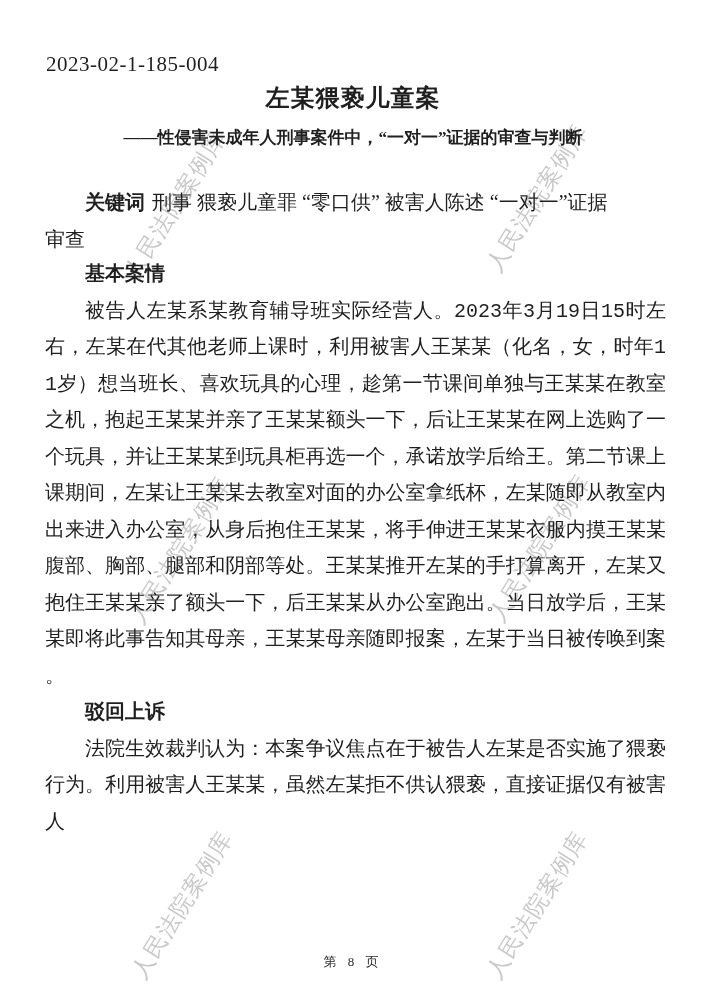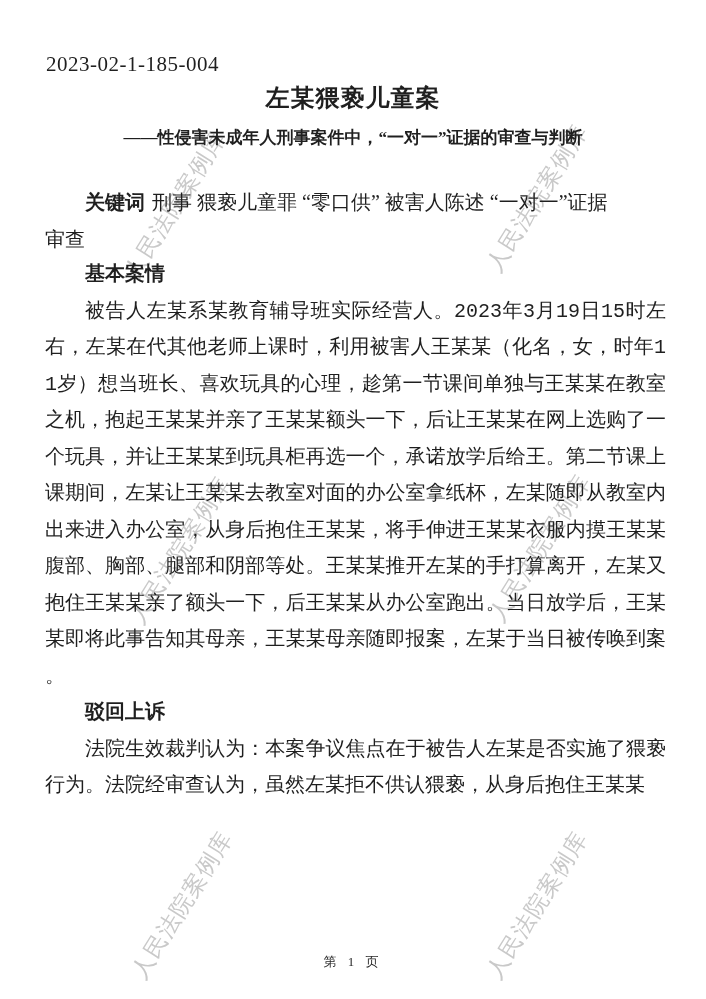--- a/index.html
+++ b/index.html
@@ -116,19 +116,19 @@
     <p class="kw"><span class="kw-label">关键词</span><span class="kw-text">刑事 猥亵儿童罪 “零口供” 被害人陈述 “一对一”证据
 审查</span></p>
 
     <h2>基本案情</h2>
 
     <p class="para">被告人左某系某教育辅导班实际经营人。2023年3月19日15时左右，左某在代其他老师上课时，利用被害人王某某（化名，女，时年11岁）想当班长、喜欢玩具的心理，趁第一节课间单独与王某某在教室之机，抱起王某某并亲了王某某额头一下，后让王某某在网上选购了一个玩具，并让王某某到玩具柜再选一个，承诺放学后给王。第二节课上课期间，左某让王某某去教室对面的办公室拿纸杯，左某随即从教室内出来进入办公室，从身后抱住王某某，将手伸进王某某衣服内摸王某某腹部、胸部、腿部和阴部等处。王某某推开左某的手打算离开，左某又抱住王某某亲了额头一下，后王某某从办公室跑出。当日放学后，王某某即将此事告知其母亲，王某某母亲随即报案，左某于当日被传唤到案。</p>
 
 
     <h2>驳回上诉</h2>
 
-    <p class="para">法院生效裁判认为：本案争议焦点在于被告人左某是否实施了猥亵行为。法院经审查认为，虽然左某拒不供认猥亵，从身后抱住王某某</p>
+    <p class="para">法院生效裁判认为：本案争议焦点在于被告人左某是否实施了猥亵行为。利用被害人王某某，虽然左某拒不供认猥亵，直接证据仅有被害人</p>
 
   </div>
 
-  <div class="footer">第 1 页</div>
+  <div class="footer">第 8 页</div>
 
 </div>
 
 </body></html>

